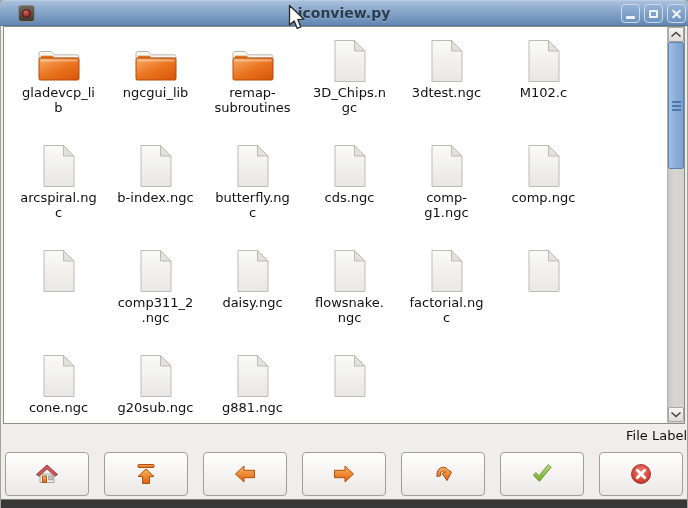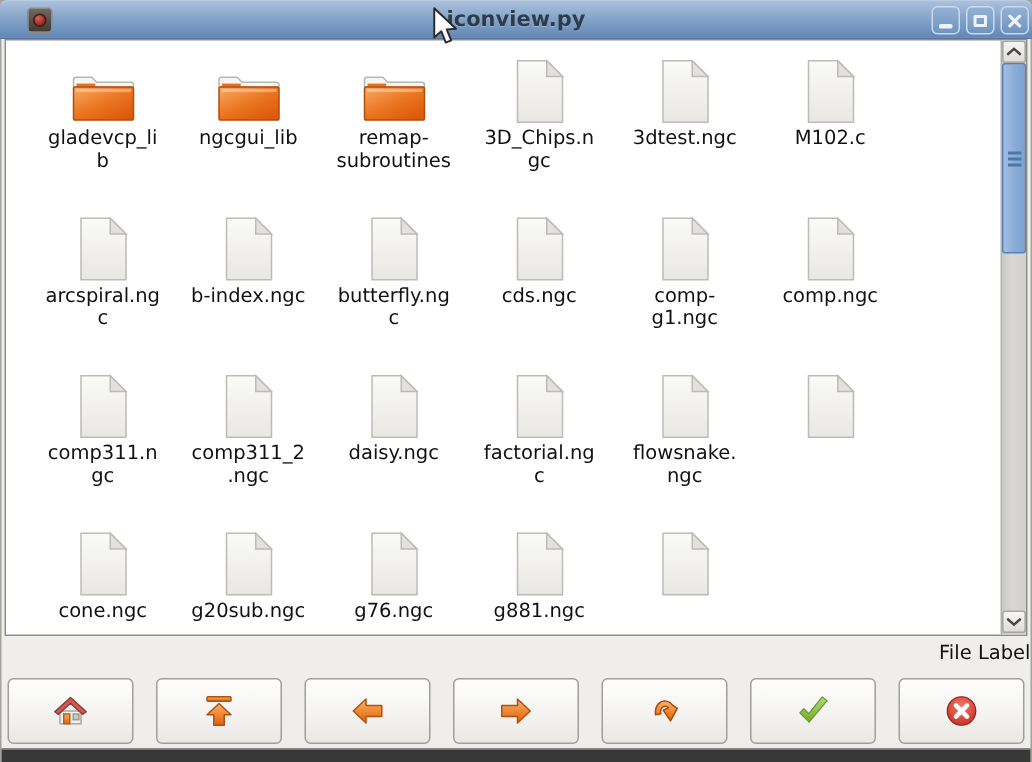--- a/index.html
+++ b/index.html
@@ -26,21 +26,21 @@
 
   
   .body { position:absolute; top:26px; left:0; right:0; bottom:0; background:#efeeec;
     border-left:1px solid #a3a39d; border-right:1px solid #a3a39d; }
 
   .scrolled-window { position:absolute; left:2px; top:0; width:682px; height:398px;
     background:#ffffff; border:1px solid #8e8e89; overflow:hidden; }
 
   .icon-grid { position:absolute; left:0; top:0; right:18px; bottom:0; overflow:hidden;
     display:grid; grid-template-columns:repeat(6, 97px); grid-auto-rows:105px;
-    padding:6px 0 0 16px; }
+    padding:6px 0 0 6px; }
   .file-item { display:flex; flex-direction:column; align-items:center; padding-top:4px; }
   .file-item .icon { height:46px; display:flex; align-items:flex-end; justify-content:center; }
   .file-item-label { display:block; width:77px; margin-top:2px; font-size:13px; line-height:15px;
     color:#111; text-align:center; overflow-wrap:break-word; word-break:normal; }
 
   
   .scrollbar { position:absolute; top:0; right:0; width:17px; height:100%;
     background:linear-gradient(90deg,#c9c7c3,#d9d7d3 40%,#d3d1cd); border-left:1px solid #b3b1ad; }
   .stepper { position:absolute; left:0; width:16px; height:15px;
     background:linear-gradient(#f7f6f4,#dedcd8); border:1px solid #a8a6a2; border-radius:2px;
@@ -249,21 +249,20 @@
     <span class="file-item-label">comp.ngc</span>
   </div>
           <div class="file-item">
 
     <span class="icon">
       <svg width="34" height="44" viewBox="0 0 34 44">
         <path d="M2,1.5 H21.5 L32,12 V42.5 H2 Z" fill="url(#gDoc)" stroke="#bdbbb6"></path>
         <path d="M21.5,1.5 V12 H32 Z" fill="#e2e1dd" stroke="#bdbbb6"></path>
       </svg>
     </span>
-    <span class="file-item-label">comp311.ngc</span>
   </div>
           <div class="file-item">
 
     <span class="icon">
       <svg width="34" height="44" viewBox="0 0 34 44">
         <path d="M2,1.5 H21.5 L32,12 V42.5 H2 Z" fill="url(#gDoc)" stroke="#bdbbb6"></path>
         <path d="M21.5,1.5 V12 H32 Z" fill="#e2e1dd" stroke="#bdbbb6"></path>
       </svg>
     </span>
     <span class="file-item-label">comp311_2.ngc</span>
@@ -279,70 +278,60 @@
     <span class="file-item-label">daisy.ngc</span>
   </div>
           <div class="file-item">
 
     <span class="icon">
       <svg width="34" height="44" viewBox="0 0 34 44">
         <path d="M2,1.5 H21.5 L32,12 V42.5 H2 Z" fill="url(#gDoc)" stroke="#bdbbb6"></path>
         <path d="M21.5,1.5 V12 H32 Z" fill="#e2e1dd" stroke="#bdbbb6"></path>
       </svg>
     </span>
+    <span class="file-item-label">flowsnake.ngc</span>
+  </div>
+          <div class="file-item">
+
+    <span class="icon">
+      <svg width="34" height="44" viewBox="0 0 34 44">
+        <path d="M2,1.5 H21.5 L32,12 V42.5 H2 Z" fill="url(#gDoc)" stroke="#bdbbb6"></path>
+        <path d="M21.5,1.5 V12 H32 Z" fill="#e2e1dd" stroke="#bdbbb6"></path>
+      </svg>
+    </span>
     <span class="file-item-label">factorial.ngc</span>
   </div>
           <div class="file-item">
 
     <span class="icon">
       <svg width="34" height="44" viewBox="0 0 34 44">
         <path d="M2,1.5 H21.5 L32,12 V42.5 H2 Z" fill="url(#gDoc)" stroke="#bdbbb6"></path>
         <path d="M21.5,1.5 V12 H32 Z" fill="#e2e1dd" stroke="#bdbbb6"></path>
       </svg>
     </span>
-    <span class="file-item-label">flowsnake.ngc</span>
-  </div>
-          <div class="file-item">
-
-    <span class="icon">
-      <svg width="34" height="44" viewBox="0 0 34 44">
-        <path d="M2,1.5 H21.5 L32,12 V42.5 H2 Z" fill="url(#gDoc)" stroke="#bdbbb6"></path>
-        <path d="M21.5,1.5 V12 H32 Z" fill="#e2e1dd" stroke="#bdbbb6"></path>
-      </svg>
-    </span>
   </div>
           <div class="file-item">
 
     <span class="icon">
       <svg width="34" height="44" viewBox="0 0 34 44">
         <path d="M2,1.5 H21.5 L32,12 V42.5 H2 Z" fill="url(#gDoc)" stroke="#bdbbb6"></path>
         <path d="M21.5,1.5 V12 H32 Z" fill="#e2e1dd" stroke="#bdbbb6"></path>
       </svg>
     </span>
     <span class="file-item-label">cone.ngc</span>
   </div>
           <div class="file-item">
 
     <span class="icon">
       <svg width="34" height="44" viewBox="0 0 34 44">
         <path d="M2,1.5 H21.5 L32,12 V42.5 H2 Z" fill="url(#gDoc)" stroke="#bdbbb6"></path>
         <path d="M21.5,1.5 V12 H32 Z" fill="#e2e1dd" stroke="#bdbbb6"></path>
       </svg>
     </span>
     <span class="file-item-label">g20sub.ngc</span>
-  </div>
-          <div class="file-item">
-
-    <span class="icon">
-      <svg width="34" height="44" viewBox="0 0 34 44">
-        <path d="M2,1.5 H21.5 L32,12 V42.5 H2 Z" fill="url(#gDoc)" stroke="#bdbbb6"></path>
-        <path d="M21.5,1.5 V12 H32 Z" fill="#e2e1dd" stroke="#bdbbb6"></path>
-      </svg>
-    </span>
-    <span class="file-item-label">g76.ngc</span>
   </div>
           <div class="file-item">
 
     <span class="icon">
       <svg width="34" height="44" viewBox="0 0 34 44">
         <path d="M2,1.5 H21.5 L32,12 V42.5 H2 Z" fill="url(#gDoc)" stroke="#bdbbb6"></path>
         <path d="M21.5,1.5 V12 H32 Z" fill="#e2e1dd" stroke="#bdbbb6"></path>
       </svg>
     </span>
     <span class="file-item-label">g881.ngc</span>

